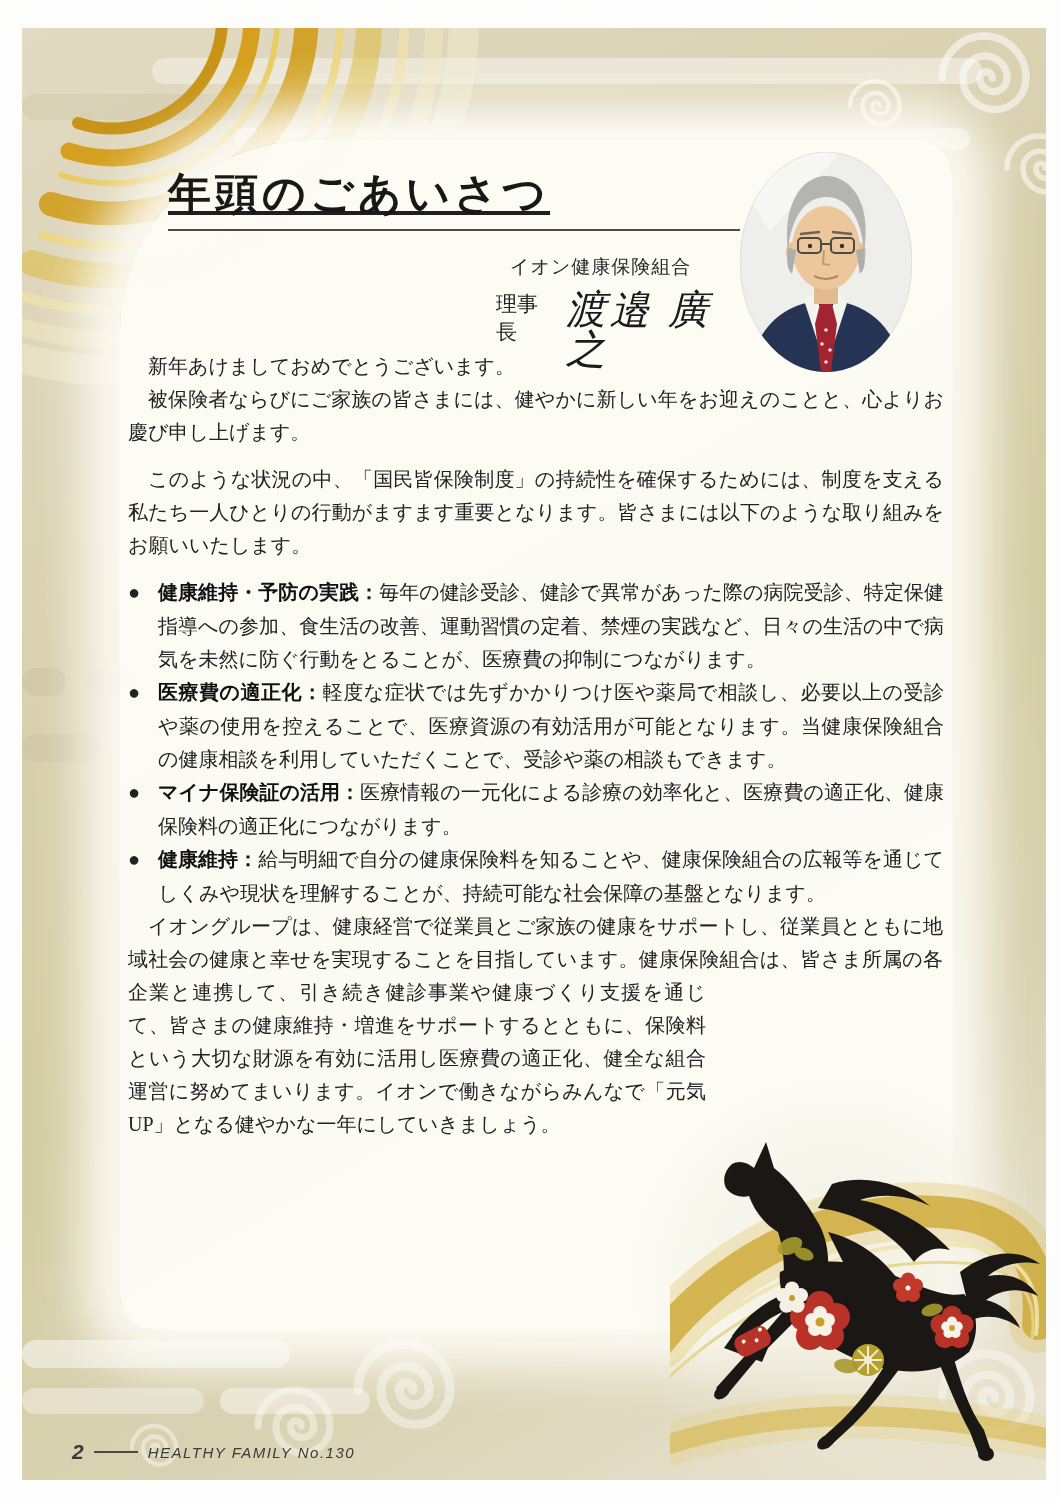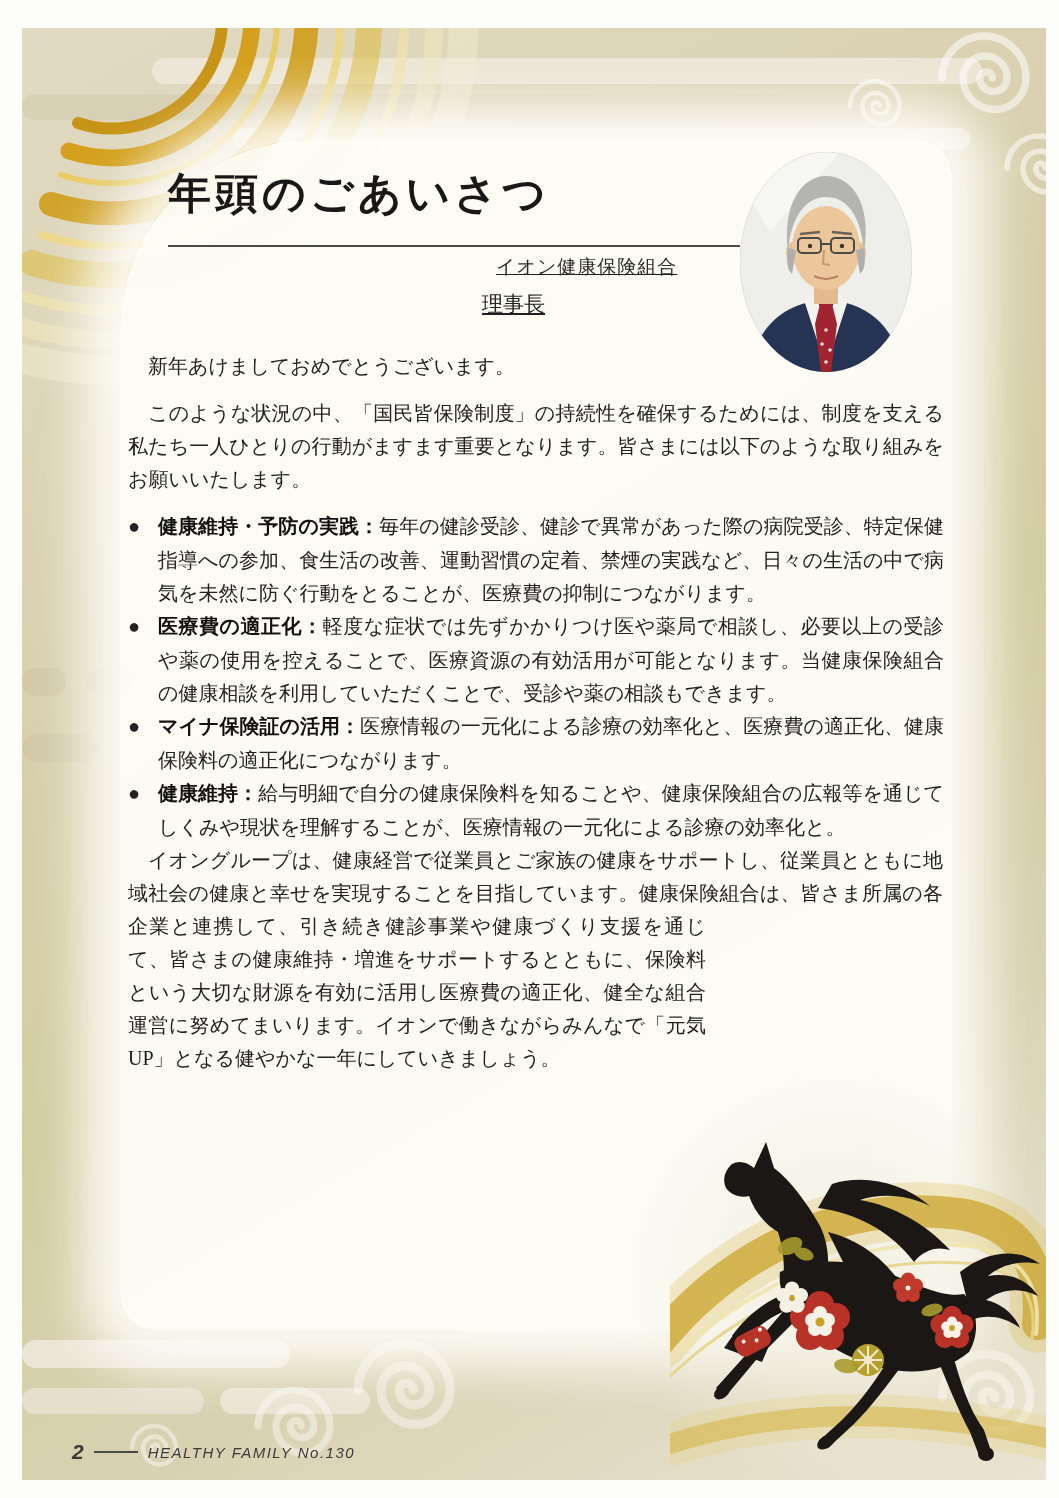--- a/index.html
+++ b/index.html
@@ -13,24 +13,24 @@
   .spirals{position:absolute;left:0;top:0;width:1024px;height:1452px;}
   
   .goldarcs{position:absolute;left:0;top:0;}
   
   .content-bg{position:absolute;left:98px;top:112px;width:832px;height:1190px;
       background:rgba(253,252,246,.97);border-radius:190px 34px 44px 34px;
       box-shadow:0 0 48px 38px rgba(253,252,246,.93);}
   .glow-horse{position:absolute;left:600px;top:1040px;width:430px;height:420px;border-radius:50%;
       background:radial-gradient(closest-side,rgba(240,237,222,.9),rgba(240,237,222,0));}
   
-  .title-wrap{position:absolute;left:146px;top:142px;width:572px;border-bottom:2px solid #4a4a46;padding-bottom:28px;}
+  .title-wrap{position:absolute;left:146px;top:142px;width:572px;border-bottom:2px solid #4a4a46;padding-bottom:12px;text-decoration:underline;}
   .title{font-size:43px;letter-spacing:4px;font-weight:600;color:#181816;margin:0;line-height:1.1;}
   
-  .byline{position:absolute;left:460px;top:226px;width:250px;text-decoration:underline;}
+  .byline{position:absolute;left:474px;top:226px;width:250px;}
   .org{font-family:"Liberation Sans","DejaVu Sans",sans-serif;font-size:19px;color:#2a2a28;letter-spacing:1px;margin-left:14px;}
   .namerow{margin-top:10px;display:flex;}
   .role{font-family:"Liberation Sans","DejaVu Sans",sans-serif;font-size:21px;color:#222;}
   .name{font-size:40px;font-style:italic;letter-spacing:4px;color:#1b1b1b;margin-left:10px;line-height:1;}
   
   .photo{position:absolute;left:718px;top:124px;width:172px;height:220px;}
   
   .body{position:absolute;left:106px;top:322px;width:816px;font-size:20px;line-height:33px;
         text-align:justify;color:#222;}
   .body p{margin:0;text-indent:1em;}
@@ -100,20 +100,21 @@
     <div class="glow-horse"></div>
 
     <div class="title-wrap">
       <h1 class="title">年頭のごあいさつ</h1>
     </div>
 
     <div class="byline">
       <div class="org">イオン健康保険組合</div>
       <div class="namerow">
         <span class="role">理事長</span>
+        <span class="name">渡邉 廣之</span>
       </div>
     </div>
 
     <svg class="photo" viewBox="0 0 172 220">
       <defs>
           <clipPath id="oc">
             <ellipse cx="86" cy="110" rx="86" ry="110"></ellipse>
           </clipPath>
         </defs>
       <ellipse cx="86" cy="110" rx="86" ry="110" fill="#ebebe7"></ellipse>
@@ -261,34 +262,35 @@
               <circle cx="76" cy="215" r="2"></circle>
               <circle cx="88" cy="220" r="2"></circle>
               <circle cx="96" cy="212" r="2"></circle>
             </g>
         </g>
       </g>
     </svg>
 
     <div class="body">
       <p>新年あけましておめでとうございます。</p>
+      <p>被保険者ならびにご家族の皆さまには、健やかに新しい年をお迎えのことと、心よりお慶び申し上げます。</p>
       <div class="gap"></div>
       <p>このような状況の中、「国民皆保険制度」の持続性を確保するためには、制度を支える私たち一人ひとりの行動がますます重要となります。皆さまには以下のような取り組みをお願いいたします。</p>
       <ul class="initiatives">
         <li>
           <span class="b-marker">●</span><span class="b-label">健康維持・予防の実践：</span><span>毎年の健診受診、健診で異常があった際の病院受診、特定保健指導への参加、食生活の改善、運動習慣の定着、禁煙の実践など、日々の生活の中で病気を未然に防ぐ行動をとることが、医療費の抑制につながります。</span>
         </li>
         <li>
           <span class="b-marker">●</span><span class="b-label">医療費の適正化：</span><span>軽度な症状では先ずかかりつけ医や薬局で相談し、必要以上の受診や薬の使用を控えることで、医療資源の有効活用が可能となります。当健康保険組合の健康相談を利用していただくことで、受診や薬の相談もできます。</span>
         </li>
         <li>
           <span class="b-marker">●</span><span class="b-label">マイナ保険証の活用：</span><span>医療情報の一元化による診療の効率化と、医療費の適正化、健康保険料の適正化につながります。</span>
         </li>
         <li>
-          <span class="b-marker">●</span><span class="b-label">健康維持：</span><span>給与明細で自分の健康保険料を知ることや、健康保険組合の広報等を通じてしくみや現状を理解することが、医療情報の一元化による診療の効率化と。</span>
+          <span class="b-marker">●</span><span class="b-label">健康維持：</span><span>給与明細で自分の健康保険料を知ることや、健康保険組合の広報等を通じてしくみや現状を理解することが、持続可能な社会保障の基盤となります。</span>
         </li>
       </ul>
       <div class="closing">
         <div class="sp1"></div>
           <div class="sp2"></div>
         <p>イオングループは、健康経営で従業員とご家族の健康をサポートし、従業員とともに地域社会の健康と幸せを実現することを目指しています。健康保険組合は、皆さま所属の各企業と連携して、引き続き健診事業や健康づくり支援を通じて、皆さまの健康維持・増進をサポートするとともに、保険料という大切な財源を有効に活用し医療費の適正化、健全な組合運営に努めてまいります。イオンで働きながらみんなで「元気UP」となる健やかな一年にしていきましょう。</p>
       </div>
     </div>
 
     <div class="footer">

